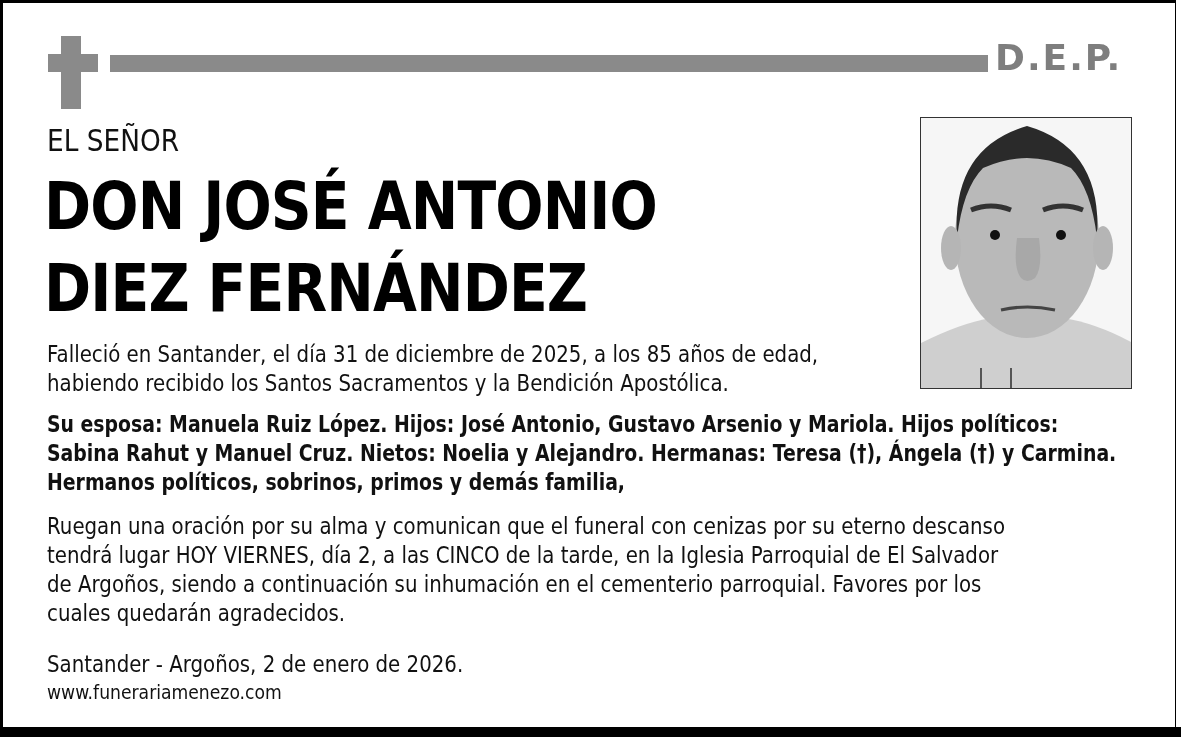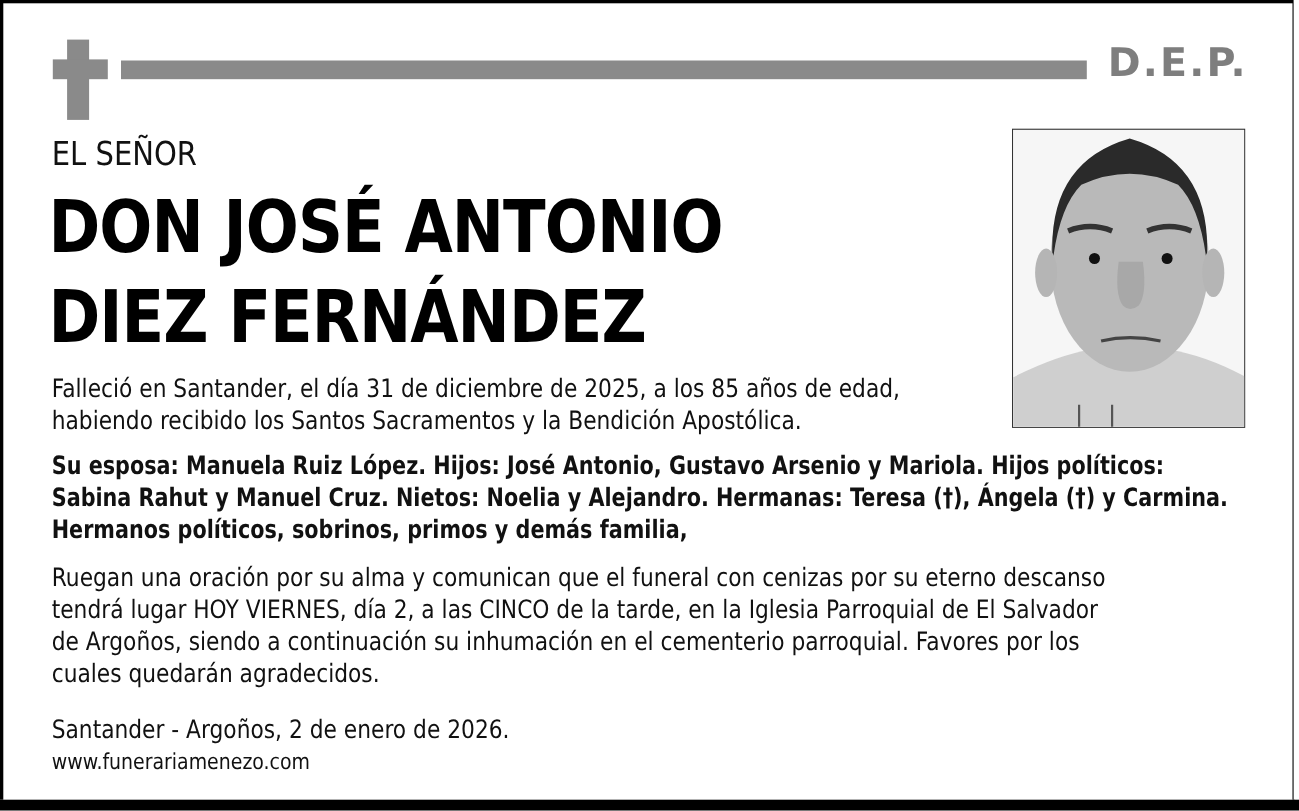--- a/index.html
+++ b/index.html
@@ -3,21 +3,21 @@
   <meta charset="utf-8">
   <style>
     html, body { margin: 0; padding: 0; background: #ffffff; }
     body { width: 1181px; height: 737px; position: relative; overflow: hidden; font-family: "Liberation Sans", sans-serif; color: #111; }
     .frame { position: absolute; left: 0; top: 0; width: 1177px; height: 727px; border-top: 3px solid #000; border-left: 3px solid #000; border-right: 2px solid #000; box-sizing: border-box; background: #fff; }
     .bottom-bar { position: absolute; left: 0; top: 727px; width: 1181px; height: 10px; background: #000; }
     .right-edge { position: absolute; left: 1176px; top: 0; width: 5px; height: 727px; background: #fff; }
     .cross-v { position: absolute; left: 61px; top: 36px; width: 20px; height: 73px; background: #8a8a8a; }
     .cross-h { position: absolute; left: 48px; top: 54px; width: 50px; height: 18px; background: #8a8a8a; }
     .rule { position: absolute; left: 110px; top: 55px; width: 878px; height: 17px; background: #8a8a8a; }
-    .dep { position: absolute; left: 995px; top: 38px; font-family: "DejaVu Sans", sans-serif; font-weight: bold; font-size: 36px; letter-spacing: 2px; color: #7e7e7e; line-height: 40px; margin-left: 12px; }
+    .dep { position: absolute; left: 995px; top: 38px; font-family: "DejaVu Sans", sans-serif; font-weight: bold; font-size: 36px; letter-spacing: 2px; color: #7e7e7e; line-height: 40px; }
     .el-senor { position: absolute; left: 47px; top: 122px; font-family: "DejaVu Sans", sans-serif; font-size: 30px; line-height: 38px; color: #111; transform: scaleX(0.88); transform-origin: left top; }
     .name-line { position: absolute; left: 44px; font-family: "DejaVu Sans", sans-serif; font-weight: bold; font-size: 66px; line-height: 70px; color: #000; letter-spacing: -1px; transform: scaleX(0.86); transform-origin: left top; white-space: nowrap; }
     .name1 { top: 172px; }
     .name2 { top: 254px; }
     .photo { position: absolute; left: 920px; top: 117px; width: 212px; height: 272px; border: 1px solid #333; box-sizing: border-box; background: #f4f4f4; overflow: hidden; }
     .para { position: absolute; left: 47px; font-family: "DejaVu Sans", sans-serif; font-size: 23px; line-height: 29px; color: #111; transform: scaleX(0.86); transform-origin: left top; white-space: nowrap; }
     .p-death { top: 340px; }
     .p-family { top: 410px; font-weight: bold; font-size: 23px; line-height: 29px; transform: scaleX(0.82); }
     .p-funeral { top: 512px; }
     .p-date { top: 650px; }

